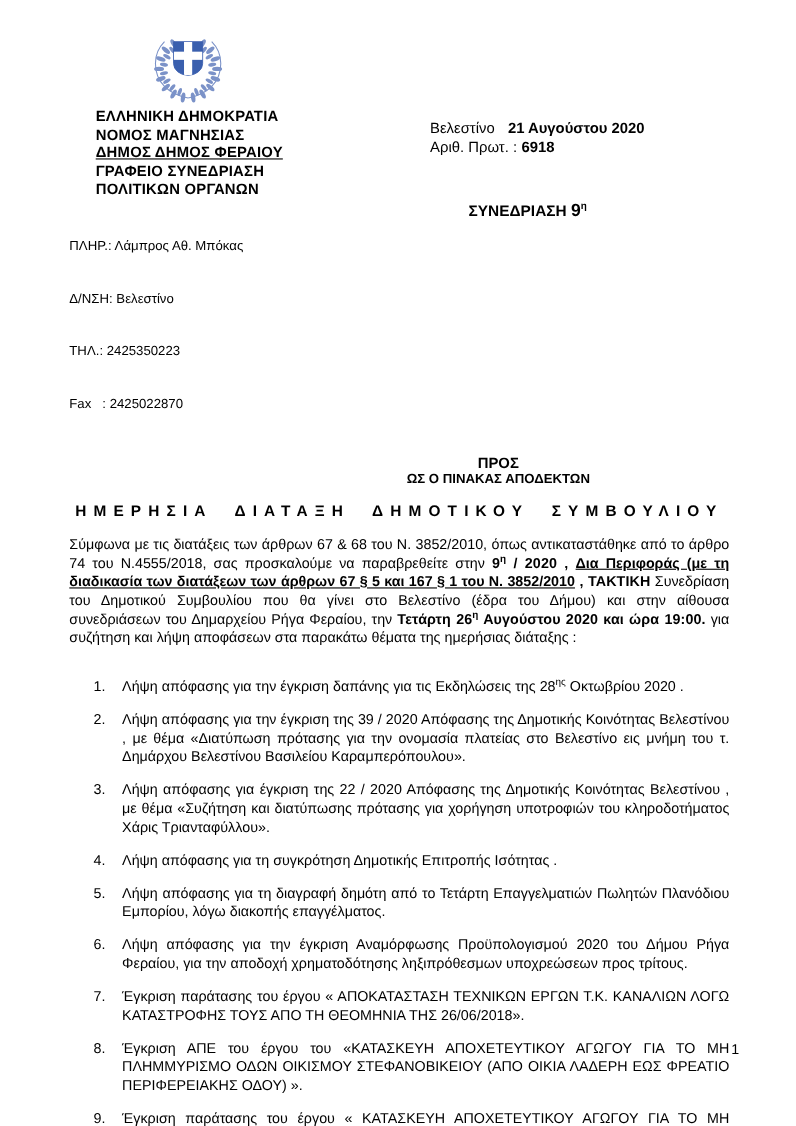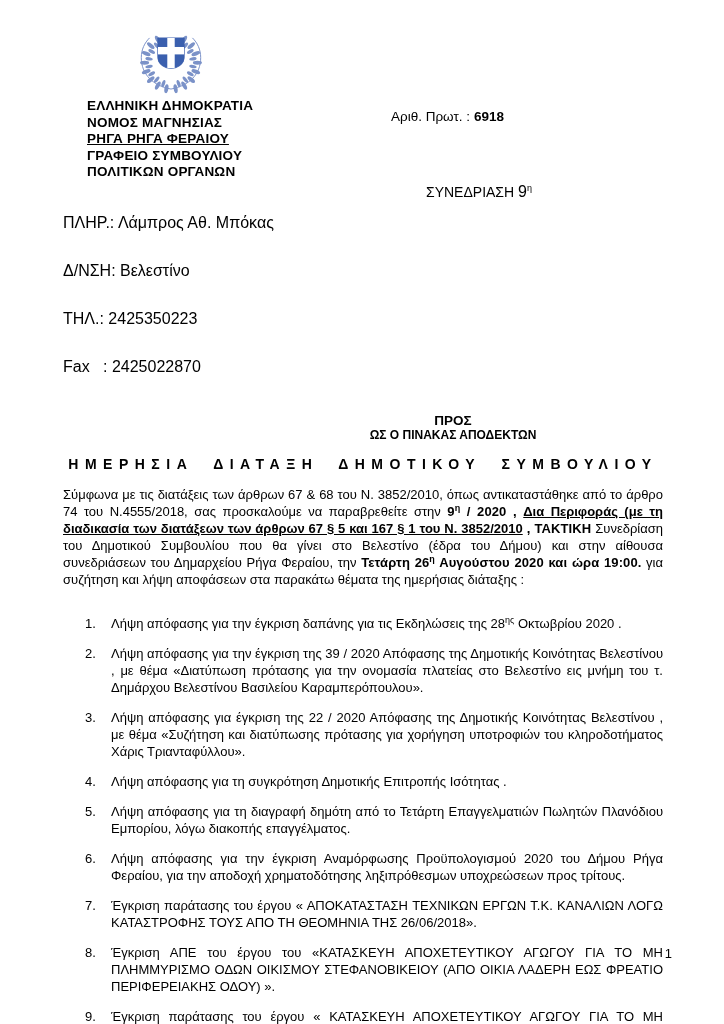--- a/index.html
+++ b/index.html
@@ -13,22 +13,22 @@
   .header-row{display:flex;justify-content:space-between;margin-left:24px;}
   .header-left{width:255px;}
   .emblem-wrap{width:88px;height:66px;margin:0 0 4px 40px;}
   .agency-lines{font-weight:bold;font-size:13.5px;line-height:16.5px;letter-spacing:.2px;}
   .agency-lines .u{text-decoration:underline;}
   .header-right{width:272px;margin-top:80px;font-size:13.5px;line-height:17px;}
   .date-line .place{margin-right:12px;}
   .prot-line strong{margin-left:4px;}
 
   .second-row{display:flex;justify-content:space-between;margin-top:2px;}
-  .contact{font-size:16px;line-height:16px;white-space:pre-wrap;}
-  .session{width:272px;font-weight:normal;font-size:14px;padding-left:35px;box-sizing:border-box;}
+  .contact{font-size:12px;line-height:16px;white-space:pre-wrap;}
+  .session{width:272px;font-weight:bold;font-size:14px;padding-left:35px;box-sizing:border-box;}
   .session .num{font-size:16px;}
   sup{font-size:9px;line-height:0;vertical-align:super;}
 
   
   .recipient{margin-top:6px;margin-left:170px;width:440px;text-align:center;font-weight:bold;}
   .recipient .to{font-size:13.5px;line-height:15px;}
   .recipient .who{font-size:12px;line-height:14px;}
 
   
   .title{margin-top:14px;text-align:center;font-weight:bold;font-size:14px;
@@ -164,26 +164,29 @@
           <path class="shield-bg" d="M34 12 h32 v24 a16 13 0 0 1 -32 0 z" stroke-width="1"></path>
           <g fill="#ffffff" clip-path="url(#sc)">
             <rect x="45.5" y="12" width="9" height="40"></rect>
             <rect x="34" y="23" width="32" height="9"></rect>
           </g>
         </svg>
       </div>
       <div class="agency-lines">
         <div>ΕΛΛΗΝΙΚΗ ΔΗΜΟΚΡΑΤΙΑ</div>
         <div>ΝΟΜΟΣ ΜΑΓΝΗΣΙΑΣ</div>
-        <div class="u">ΡΗΓΑ ΡΗΓΑ ΦΕΡΑΙΟΥ</div>
-        <div>ΓΡΑΦΕΙΟ ΣΥΜΒΟΥΛΙΟΥ</div>
+        <div class="u">ΔΗΜΟΣ ΔΗΜΟΣ ΦΕΡΑΙΟΥ</div>
+        <div>ΓΡΑΦΕΙΟ ΣΥΝΕΔΡΙΑΣΗ</div>
         <div>ΠΟΛΙΤΙΚΩΝ ΟΡΓΑΝΩΝ</div>
       </div>
     </div>
     <div class="header-right">
+      <div class="date-line">
+        <span class="place">Βελεστίνο</span><strong>21 Αυγούστου 2020</strong>
+      </div>
       <div class="prot-line">
         <span>Αριθ. Πρωτ. :</span><strong>6918</strong>
       </div>
     </div>
   </div>
 
   <div class="second-row">
     <div class="contact">
       <div>ΠΛΗΡ.: Λάμπρος Αθ. Μπόκας</div>
       <div>Δ/ΝΣΗ: Βελεστίνο</div>

